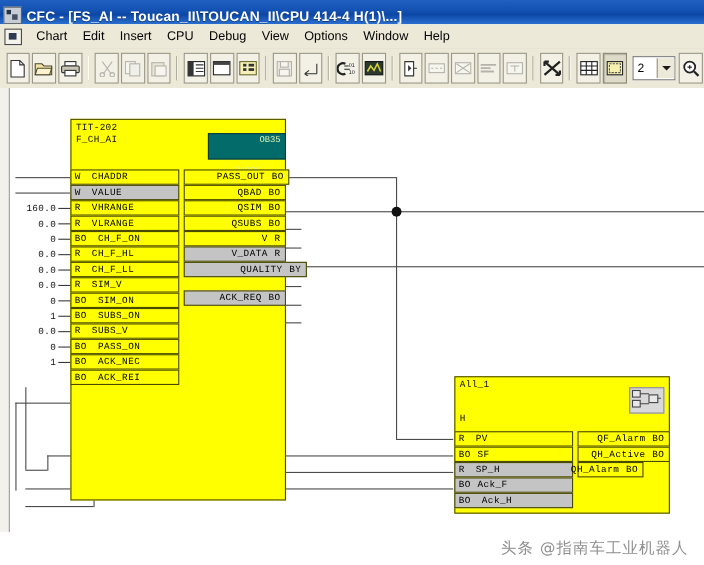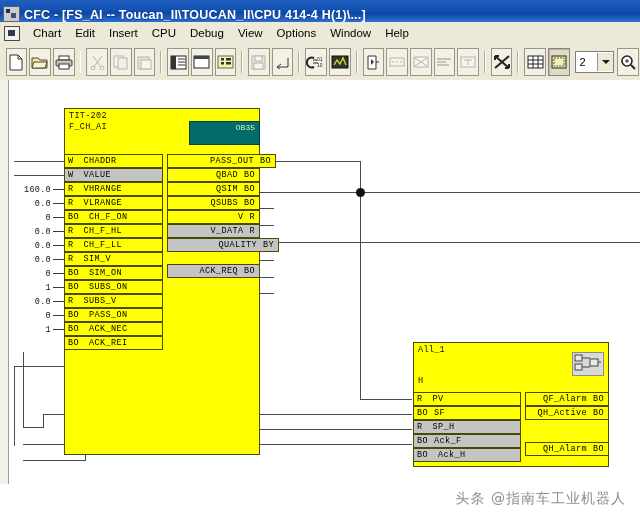--- a/index.html
+++ b/index.html
@@ -558,21 +558,21 @@
 
       <div class="pin-val" style="left:0px;top:217px;width:42px;">0.0</div>
       <div class="stub" style="left:44px;top:221px;width:11px;"></div>
 
       <div class="pin-val" style="left:0px;top:231px;width:42px;">0</div>
       <div class="stub" style="left:44px;top:235px;width:11px;"></div>
 
       <div class="pin-val" style="left:0px;top:245px;width:42px;">1</div>
       <div class="stub" style="left:44px;top:249px;width:11px;"></div>
 
-      <div class="pin out" style="left:158px;top:74px;width:109px;">
+      <div class="pin out" style="left:158px;top:74px;width:96px;">
         <span class="n">PASS_OUT</span>
         <span class="t">BO</span>
       </div>
       <div class="pin out" style="left:158px;top:88px;width:93px;">
         <span class="n">QBAD</span>
         <span class="t">BO</span>
       </div>
       <div class="pin out" style="left:158px;top:102px;width:93px;">
         <span class="n">QSIM</span>
         <span class="t">BO</span>
@@ -637,21 +637,21 @@
       </div>
 
       <div class="pin out" style="left:516px;top:312px;width:84px;">
         <span class="n">QF_Alarm</span>
         <span class="t">BO</span>
       </div>
       <div class="pin out" style="left:516px;top:326px;width:84px;">
         <span class="n">QH_Active</span>
         <span class="t">BO</span>
       </div>
-      <div class="pin out" style="left:516px;top:340px;width:84px;margin-top:22px;">
+      <div class="pin out" style="left:516px;top:340px;width:60px;">
         <span class="n">QH_Alarm</span>
         <span class="t">BO</span>
       </div>
 
     </div>
   </div>
 
   <div class="watermark">
     <span>头条 @指南车工业机器人</span>
   </div>

